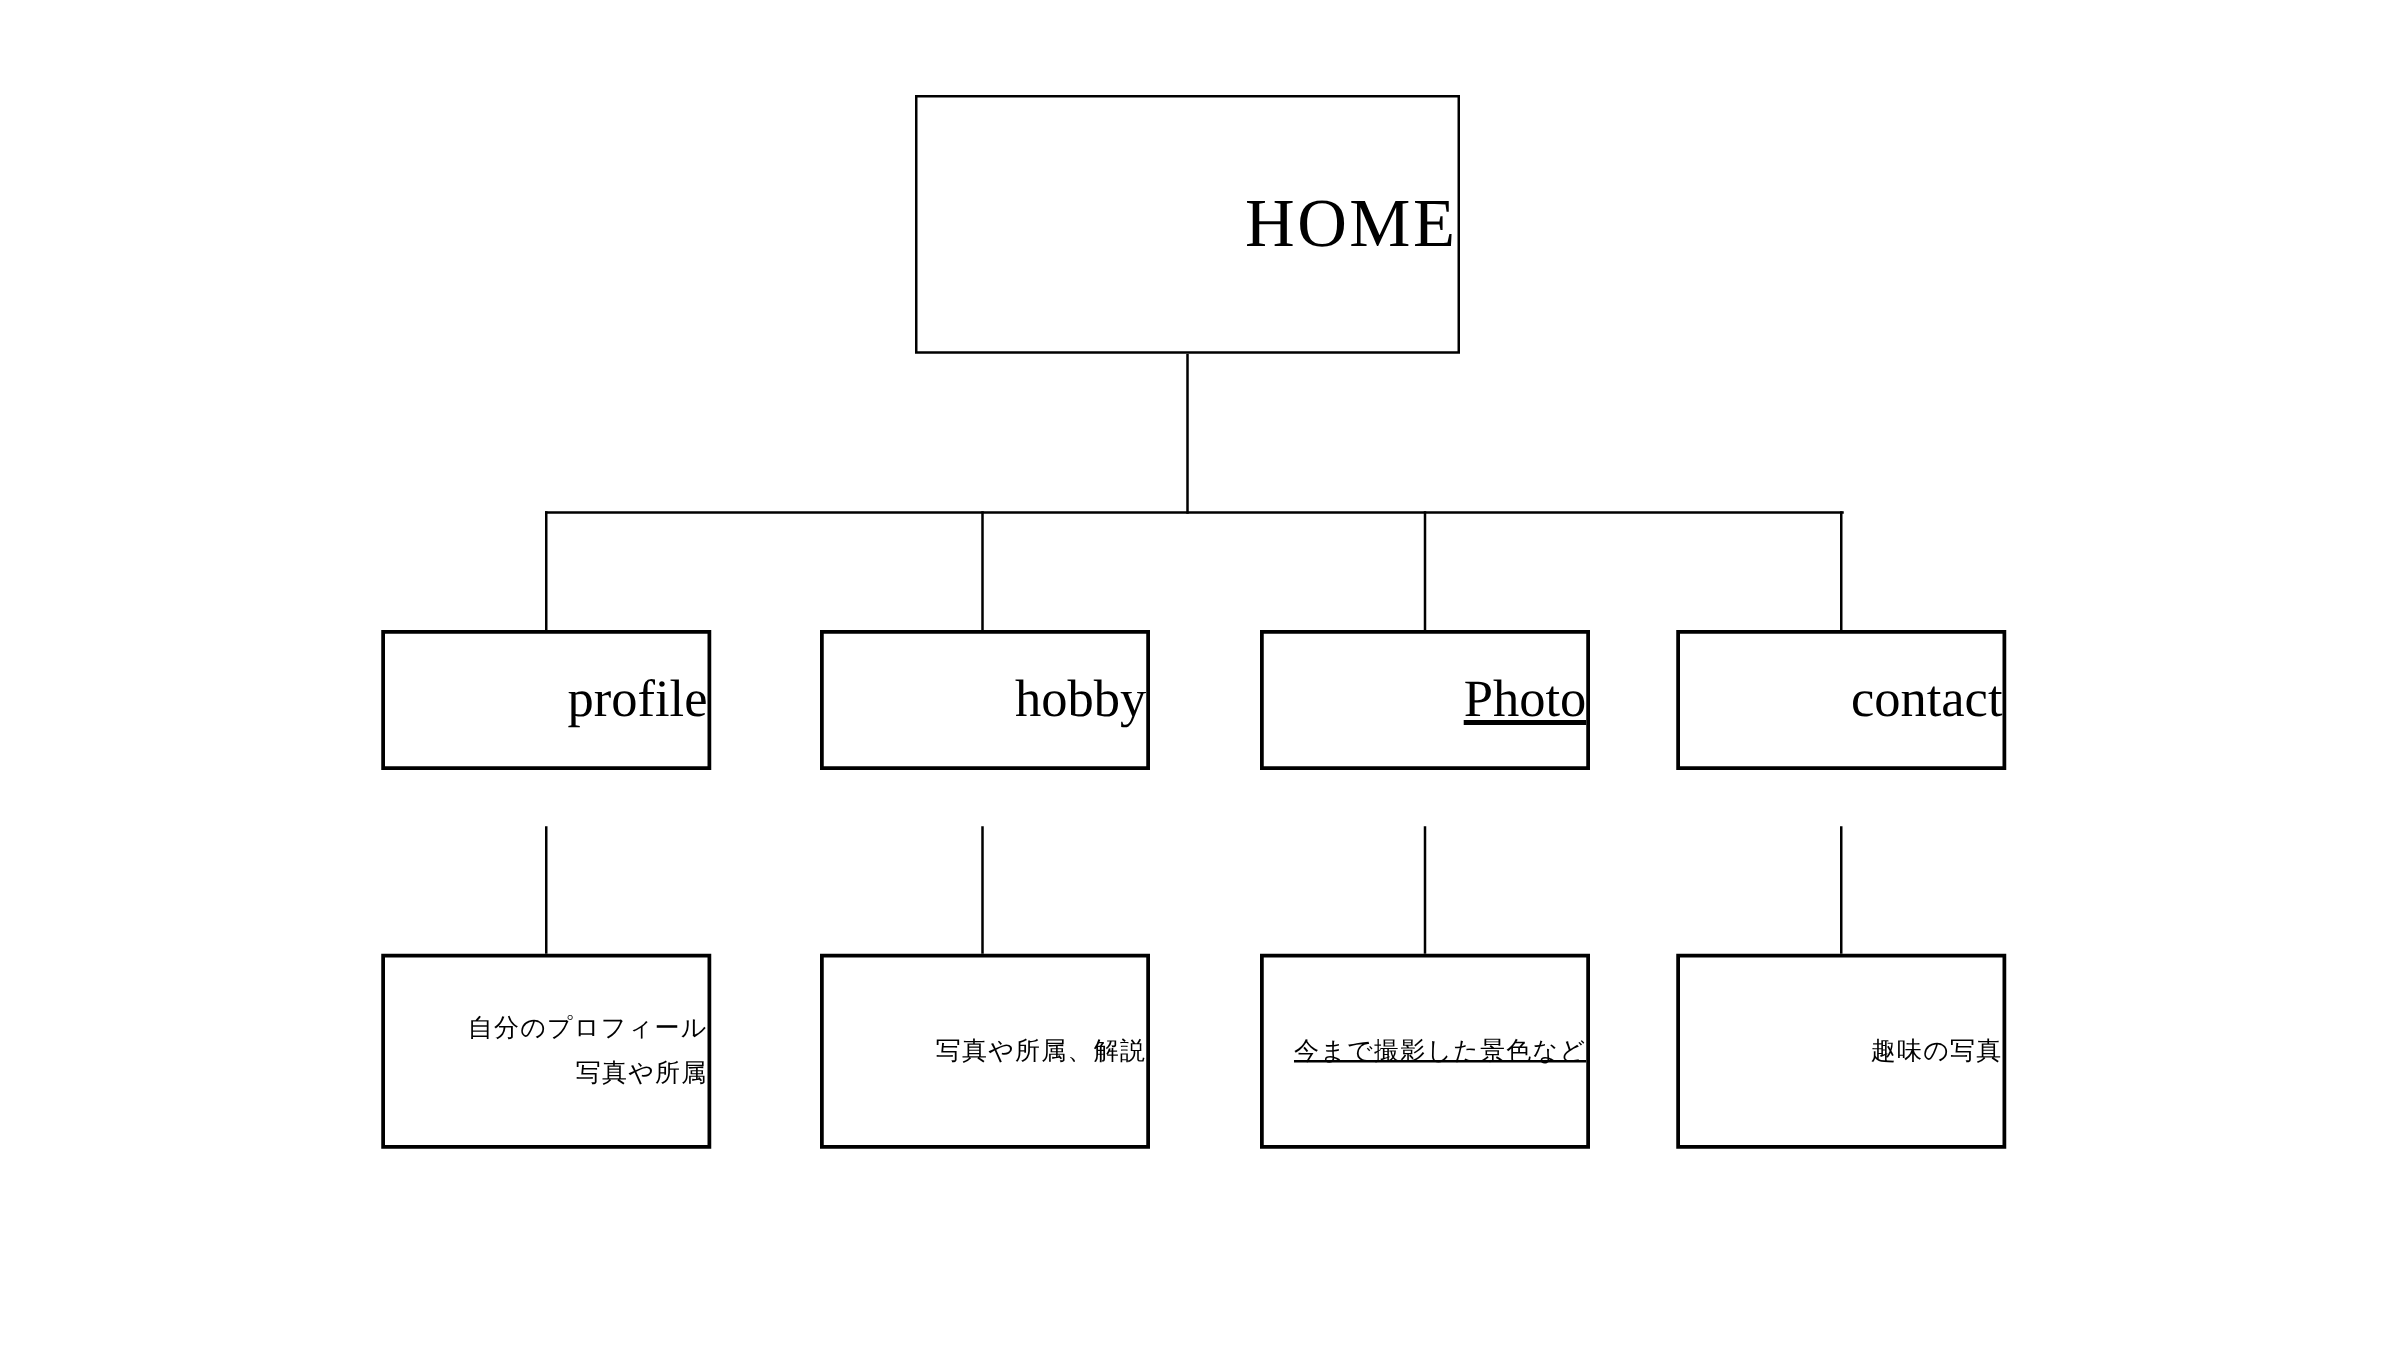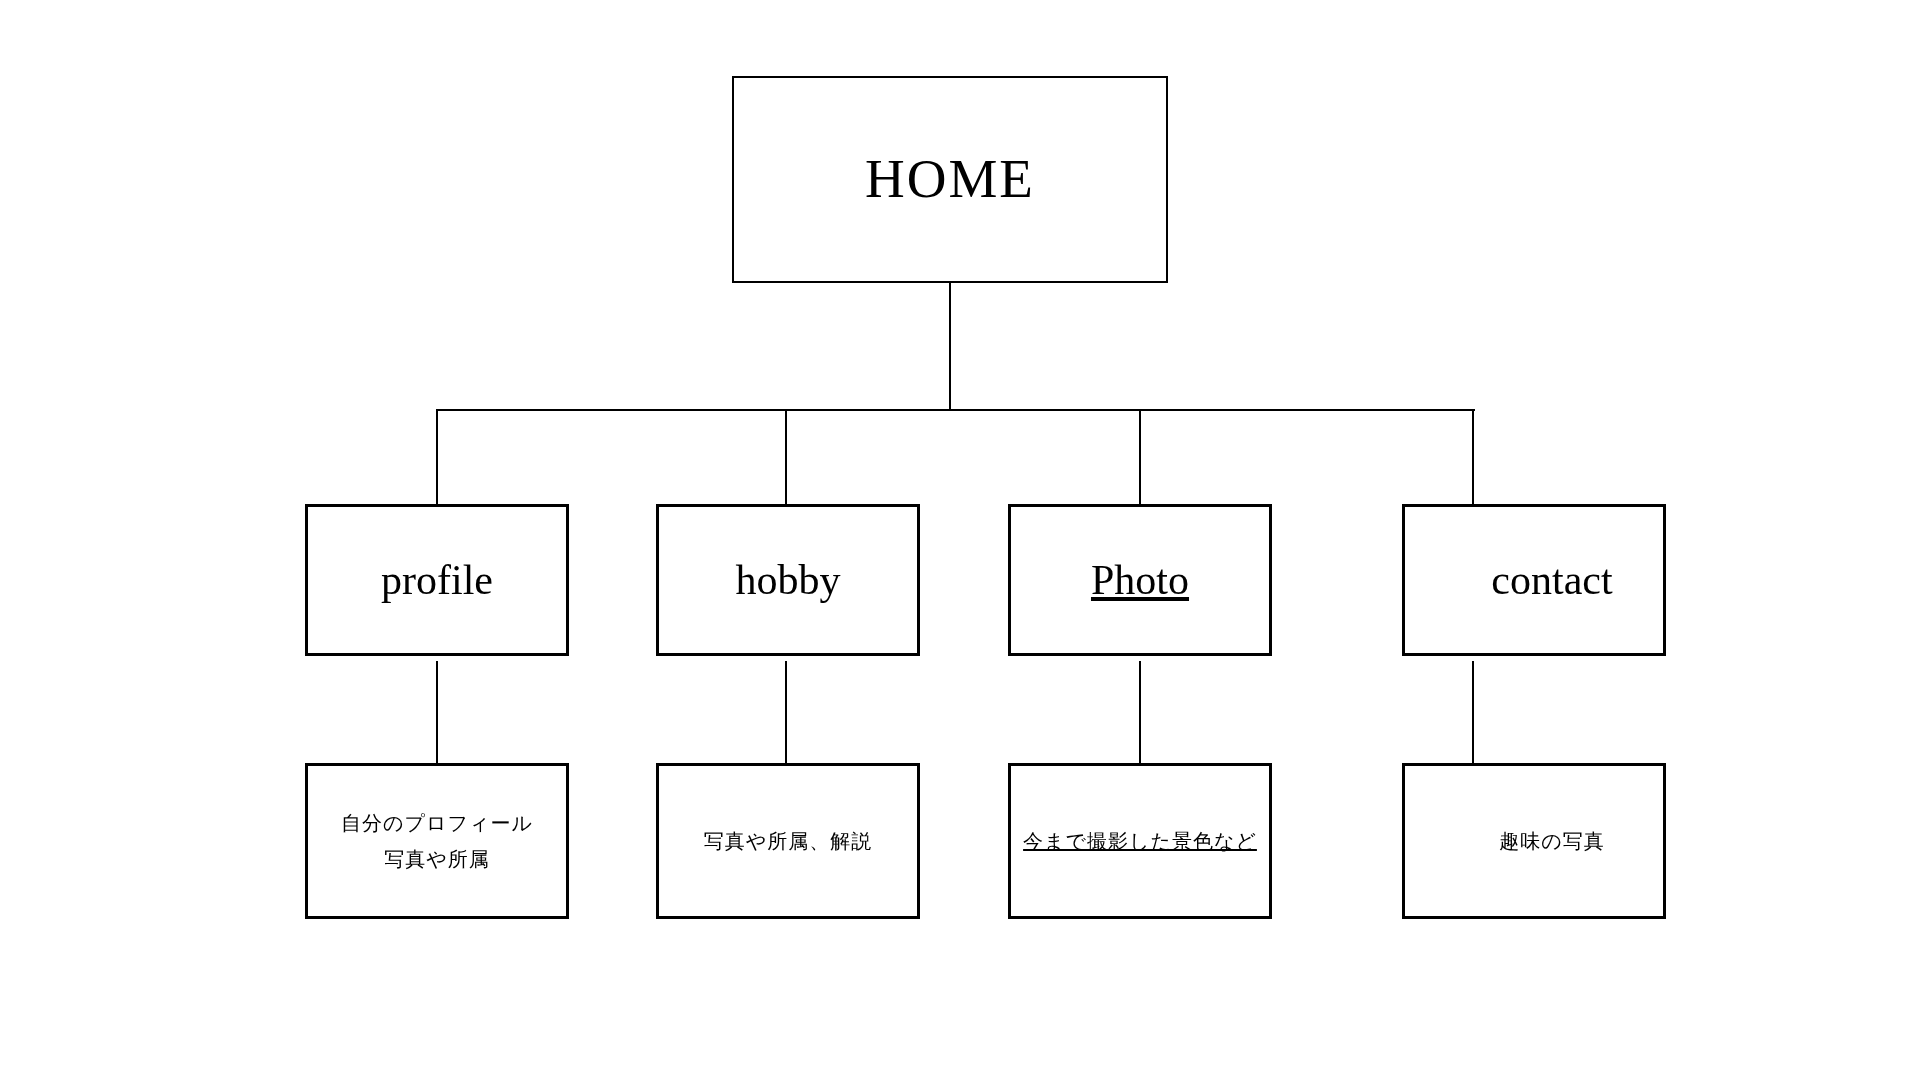--- a/index.html
+++ b/index.html
@@ -14,45 +14,45 @@
     background: #ffffff;
     overflow: hidden;
   }
   .node {
     position: absolute;
     box-sizing: border-box;
     background: #ffffff;
     border: 3px solid #000000;
     display: flex;
     flex-direction: column;
-    align-items: center;
+    align-items: flex-end;
     justify-content: center;
     text-align: center;
   }
   .node.root {
     left: 732px;
     top: 76px;
     width: 436px;
     height: 207px;
     border-width: 2px;
   }
   .node.child {
     top: 504px;
     width: 264px;
-    height: 152px;
+    height: 112px;
   }
   .node.desc {
     top: 763px;
     width: 264px;
     height: 156px;
   }
   .col-profile { left: 305px; }
   .col-hobby   { left: 656px; }
   .col-photo   { left: 1008px; text-decoration: underline; }
-  .col-contact { left: 1402px; padding-left: 36px; }
+  .col-contact { left: 1341px; padding-left: 36px; }
 
   .label-en {
     font-family: "Liberation Serif", "DejaVu Serif", serif;
     font-size: 42px;
     color: #000000;
     line-height: 1.1;
   }
   .root .label-en {
     font-size: 55px;
     letter-spacing: 2px;

